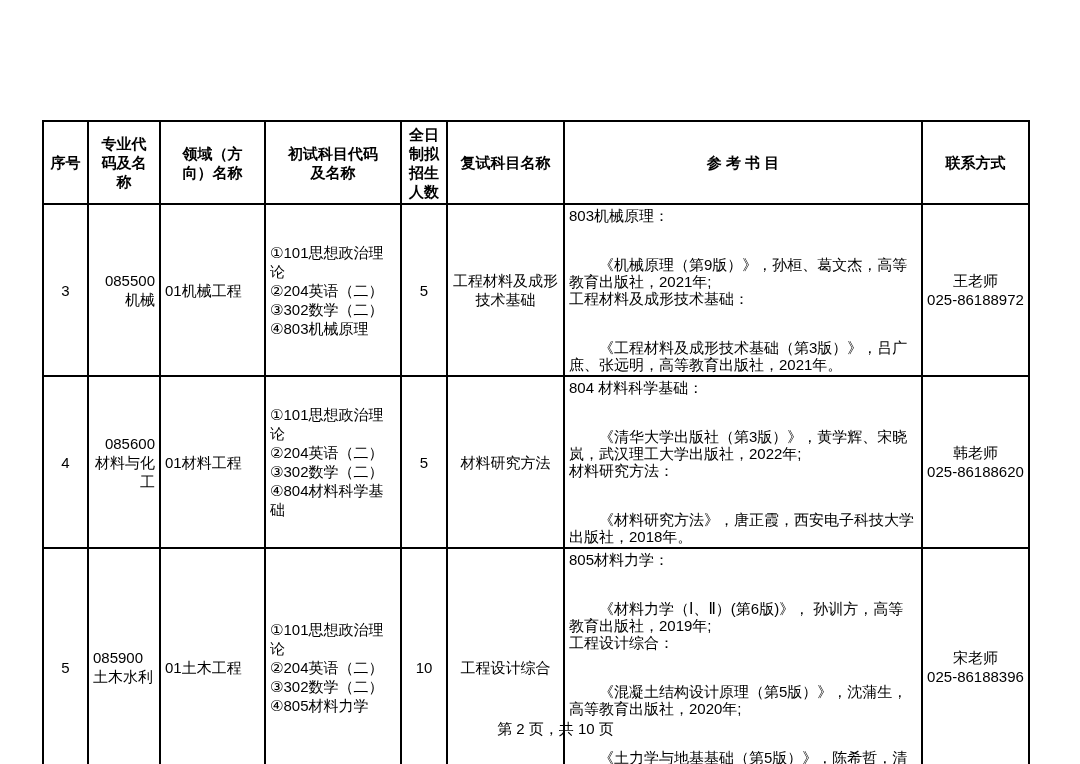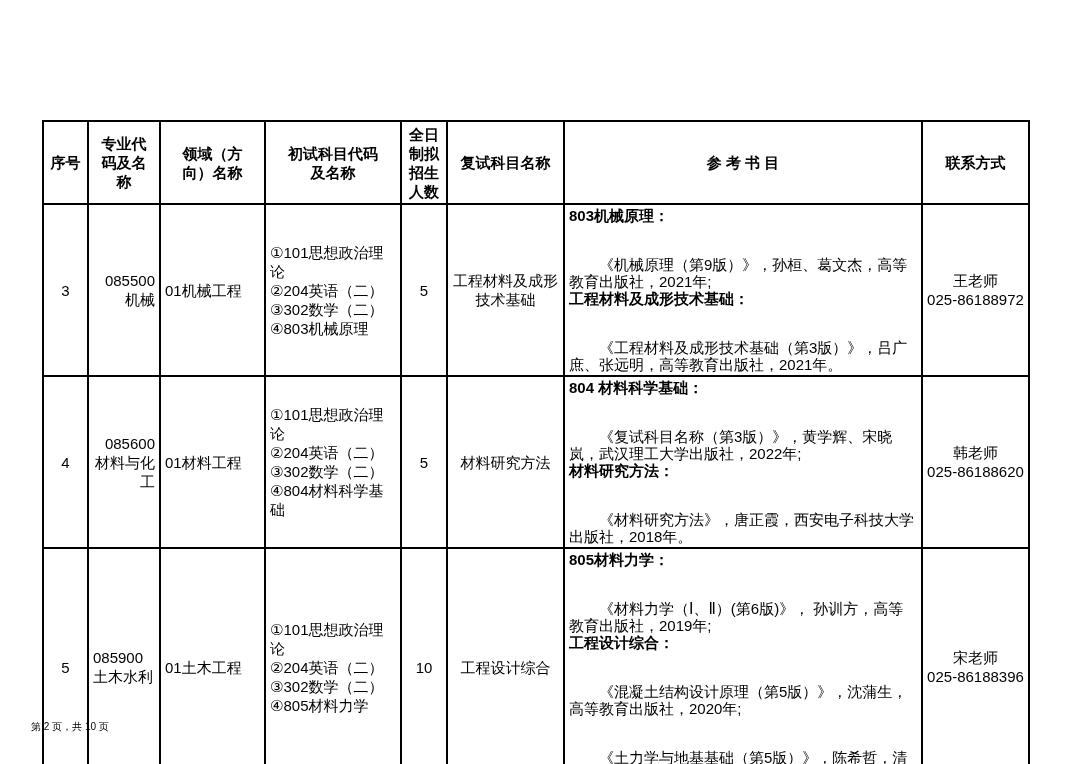--- a/index.html
+++ b/index.html
@@ -53,29 +53,29 @@
   tr.r-2 { height: 157px; }
   td.cell-seq, td.cell-enrollment { text-align: center; }
   td.cell-code { text-align: right; white-space: pre-line; line-height: 19px; }
   td.cell-code.align-left { text-align: left; }
   td.cell-field { text-align: left; line-height: 19px; }
   td.cell-exams { text-align: left; white-space: pre-line; line-height: 19px; }
   td.cell-retest { text-align: center; line-height: 19px; margin-top: 8px; }
   td.cell-refs { text-align: left; padding: 2px 3px; line-height: 17px; }
   td.cell-contact { text-align: center; line-height: 19px; }
   .ref-line { }
-  .ref-line.heading { font-weight: bold; }
+  .ref-line.heading { font-weight: normal; }
   .ref-line.book { text-indent: 2em; margin-top: 32px; }
   .contact-line { display: block; }
   .page-footer {
     position: absolute;
     top: 720px; left: 0;
     width: 100%;
-    text-align: left;
-    font-size: 10px;
+    text-align: center;
+    font-size: 15px;
     padding-left: 31px;
   }
 </style>
 </head>
 <body>
 
 <div class="page">
 
 
   <table class="catalog">
@@ -143,21 +143,21 @@
         <td class="cell-exams">①101思想政治理论
 ②204英语（二）
 ③302数学（二）
 ④804材料科学基础</td>
         <td class="cell-enrollment">5</td>
         <td class="cell-retest">材料研究方法</td>
         <td class="cell-refs">
 
             <div class="ref-line heading">804 材料科学基础：</div>
 
-            <div class="ref-line book">《复试科目名称（第3版）》，黄学辉、宋晓岚，武汉理工大学出版社，2022年;</div>
+            <div class="ref-line book">《清华大学出版社（第3版）》，黄学辉、宋晓岚，武汉理工大学出版社，2022年;</div>
 
             <div class="ref-line heading">材料研究方法：</div>
 
             <div class="ref-line book">《材料研究方法》，唐正霞，西安电子科技大学出版社，2018年。</div>
           </td>
         <td class="cell-contact">
           <span class="contact-line">韩老师</span>
           <span class="contact-line">025-86188620</span>
         </td>
       </tr>

